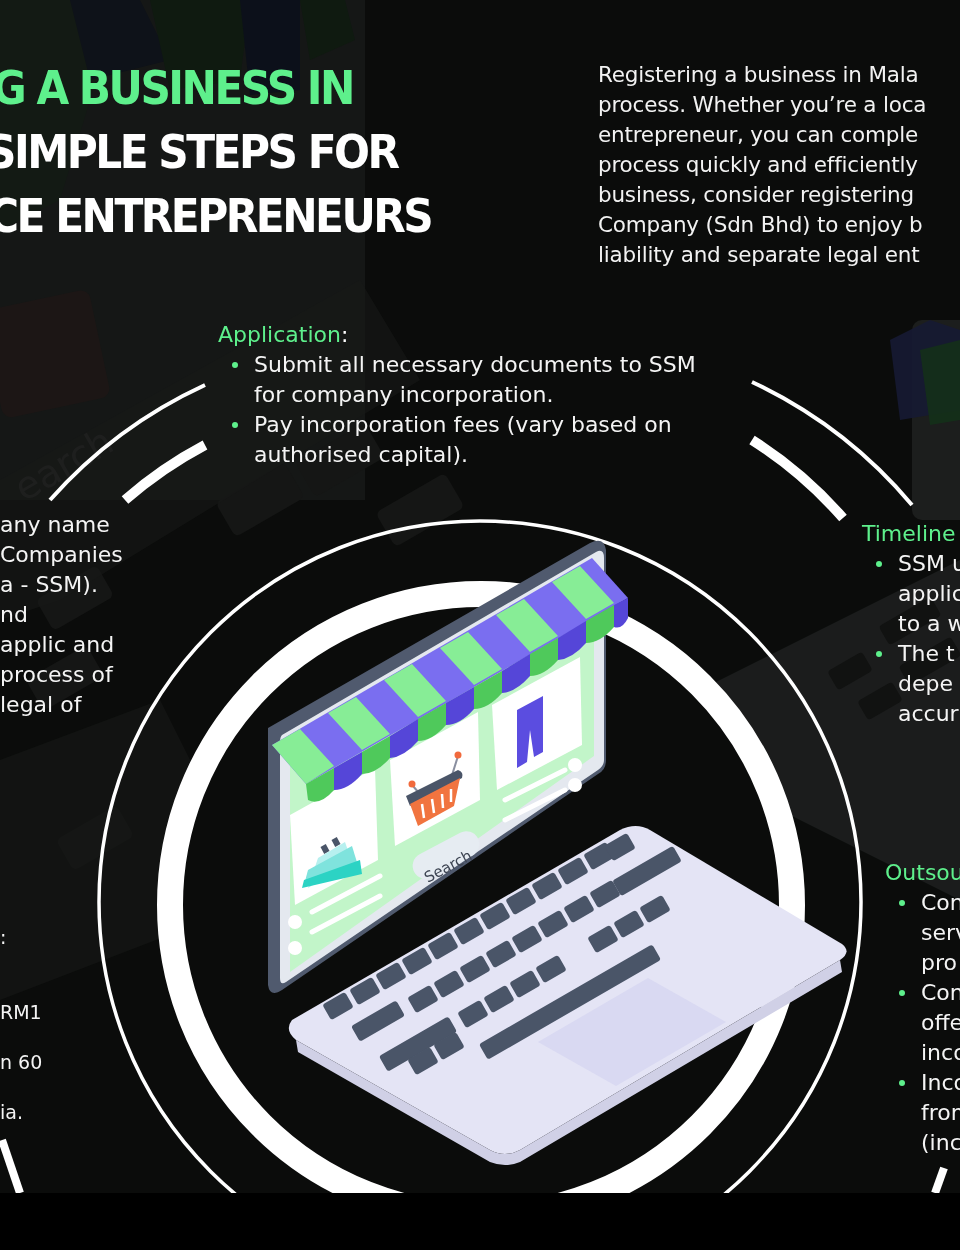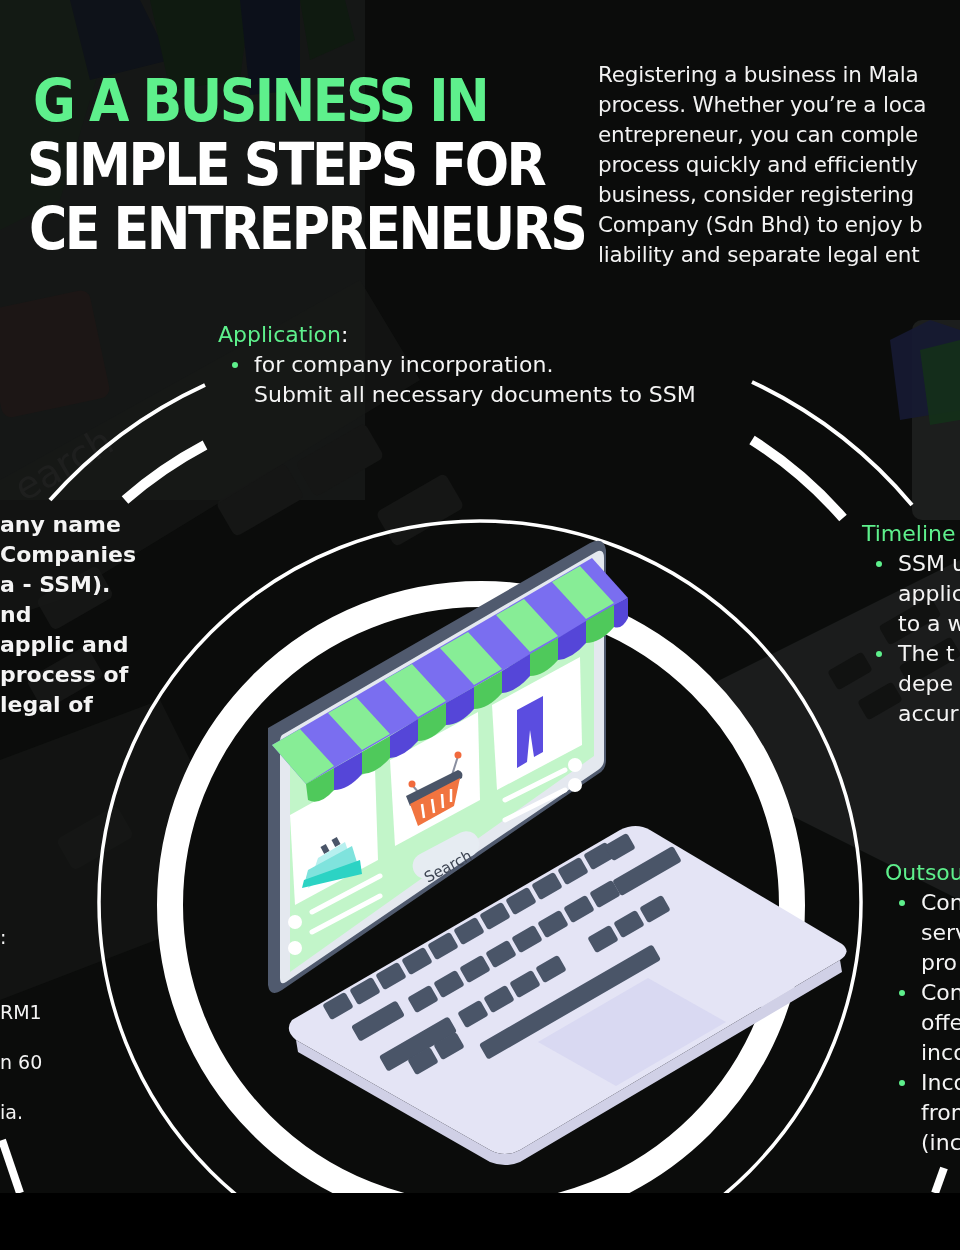--- a/index.html
+++ b/index.html
@@ -6,26 +6,25 @@
   body {
     width: 960px; height: 1250px; overflow: hidden; position: relative;
     background: #0b0c0b;
     font-family: "DejaVu Sans", sans-serif;
     color: #ffffff;
   }
   .bg { position: absolute; left: 0; top: 0; width: 960px; height: 1193px; overflow: hidden; }
   .bottom-strip { position: absolute; left: 0; top: 1193px; width: 960px; height: 57px; background: #000000; }
 
   .title {
-    position: absolute; left: 0; top: 56px; margin: 13px;
+    position: absolute; left: 0; top: 56px; margin: 0;
     font-family: "DejaVu Sans", sans-serif; font-weight: 900;
-    font-size: 58px; line-height: 64px; letter-spacing: -2.5px;
+    font-size: 47px; line-height: 64px; letter-spacing: -2.5px;
     text-transform: uppercase; white-space: nowrap;
     font-stretch: condensed;
-    padding-left: 28px;
   }
   .title .line { display: block; }
   .title .green { color: #5ef08c; }
   .title .white { color: #ffffff; }
   .title .l1 { margin-left: -8px; }
   .title .l2 { margin-left: -14px; }
   .title .l3 { margin-left: -12px; }
 
   .intro {
     position: absolute; left: 598px; top: 60px; width: 420px;
@@ -44,21 +43,21 @@
     border-radius: 50%; background: #5ef08c;
   }
   .section li .ln { display: block; }
 
   .sec-application { left: 218px; top: 320px; }
   .sec-timeline { left: 862px; top: 519px; }
   .sec-timeline li { padding-left: 36px; }
   .sec-outsource { left: 885px; top: 858px; }
   .sec-outsource li { padding-left: 36px; }
 
-  .sec-left { left: 0; top: 510px; font-size: 22px; line-height: 30px; font-weight: bold; }
+  .sec-left { left: 0; top: 510px; font-size: 22px; line-height: 30px; }
   .sec-left .ln { display: block; }
   .sec-left-2 { position: absolute; left: 0; top: 925px; font-size: 19px; color: #f4f4f4; white-space: nowrap; }
   .sec-left-2 .ln { display: block; }
 
   svg.art { position: absolute; left: 0; top: 0; }
 </style>
 </head>
 <body>
 
 <div class="bg">
@@ -250,22 +249,27 @@
   <span class="ln">business, consider registering</span>
   <span class="ln">Company (Sdn Bhd) to enjoy b</span>
   <span class="ln">liability and separate legal ent</span>
 </div>
 
 <div class="section sec-application">
   <span class="heading"><span>Application</span><span class="colon">:</span></span>
   <ul>
     <li>
       <span class="bullet"></span>
+      <span class="ln">Submit all necessary documents to SSM</span>
       <span class="ln">for company incorporation.</span>
-      <span class="ln">Submit all necessary documents to SSM</span>
+    </li>
+    <li>
+      <span class="bullet"></span>
+      <span class="ln">Pay incorporation fees (vary based on</span>
+      <span class="ln">authorised capital).</span>
     </li>
   </ul>
 </div>
 
 <div class="section sec-left">
   <span class="ln">any name</span>
   <span class="ln"> Companies</span>
   <span class="ln">a - SSM).</span>
   <span class="ln">nd</span>
   <span class="ln">applic and</span>

